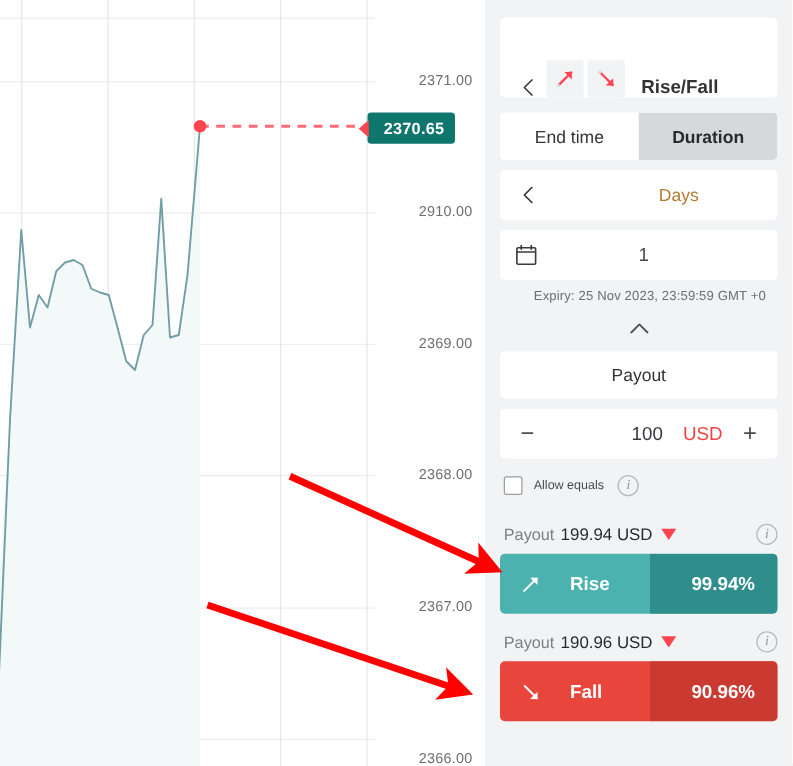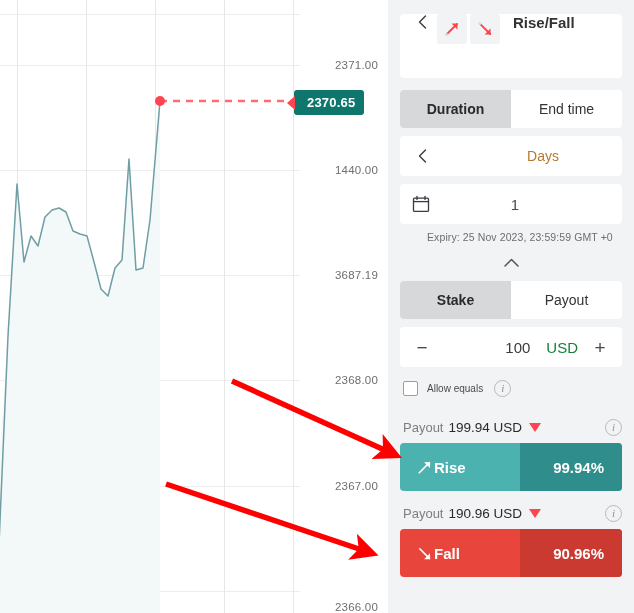--- a/index.html
+++ b/index.html
@@ -76,21 +76,21 @@
   .card {
     background: #ffffff;
     border-radius: 4px;
     width: 100%;
   }
 
   
   .trade-type {
     height: 64px;
     display: flex;
-    align-items: flex-start;
+    align-items: flex-end;
     padding: 0 8px 0 14px;
     gap: 3px;
     margin-bottom: 12px;
   }
   .chev-left {
     width: 16px; height: 16px;
     flex: none;
     margin-right: 4px;
     display: flex; align-items: center; justify-content: center;
   }
@@ -196,21 +196,21 @@
     width: 16px;
     text-align: center;
     flex: none;
   }
   .amount-val {
     flex: 1;
     text-align: right;
     padding-right: 16px;
     color: #3a3a40;
   }
-  .cur { flex: none; color: #15803d; margin-right: 14px; }
+  .cur { flex: none; color: #ef4444; margin-right: 14px; }
 
   .equals-row {
     display: flex;
     align-items: center;
     height: 34px;
     margin-top: 4px;
     padding-left: 3px;
     gap: 9px;
   }
   .checkbox {
@@ -271,21 +271,21 @@
     position: absolute;
     top: 0; bottom: 0;
     left: 54%;
     width: 28px;
     margin-left: -28px;
   }
   .btn-label {
     position: relative;
     display: flex;
     align-items: center;
-    gap: 1px;
+    gap: 23px;
     padding-left: 16px;
     font-size: 15px;
     font-weight: bold;
     z-index: 2;
     justify-content: space-between;
   }
   .btn-pct {
     position: relative;
     margin-left: auto;
     padding-right: 18px;
@@ -344,22 +344,22 @@
       <path clip-path="url(#plotclip)" fill="none" stroke="#6f9ea4" stroke-width="1.5" stroke-linejoin="round" stroke-linecap="round" d="M -4,613 L 8,336 L 17,184 L 24,262 L 31,236 L 38,246 L 45,217 L 52,210 L 59,208 L 66,212 L 73,231 L 80,234 L 87,236 L 94,262 L 101,289 L 108,296 L 115,268 L 122,260 L 129,159 L 136,270 L 143,268 L 150,220 L 160,101"></path>
 
       <line x1="160" y1="101" x2="296" y2="101" stroke="#ff6b74" stroke-width="2.4" stroke-dasharray="7 6"></line>
 
       <circle cx="160" cy="101" r="5" fill="#ff444f"></circle>
     </svg>
 
     <div class="price-badge">2370.65</div>
 
     <div class="y-label" style="top:65px">2371.00</div>
-    <div class="y-label" style="top:170px">1440.00</div>
-    <div class="y-label" style="top:275px">3687.19</div>
+    <div class="y-label" style="top:170px">2910.00</div>
+    <div class="y-label" style="top:275px">2369.00</div>
     <div class="y-label" style="top:380px">2368.00</div>
     <div class="y-label" style="top:486px">2367.00</div>
     <div class="y-label" style="top:607px">2366.00</div>
   </div>
 
   <div class="panel">
 
     <div class="card trade-type">
       <span class="chev-left">
         <svg width="9" height="14" viewBox="0 0 9 14">
@@ -378,22 +378,22 @@
           <path d="M3.8 3.6 L14.2 14" stroke="#ff444f" stroke-width="1.9" stroke-linecap="round"></path>
           <path d="M8.6 14.4 L14.7 14.6 L14.5 8.5 Z" fill="#ff444f"></path>
           <rect x="2.6" y="2.4" width="2.4" height="2.4" fill="#d8e5e5"></rect>
         </svg>
       </span>
       <span class="type-name">Rise/Fall</span>
     </div>
 
     <div>
       <div class="seg">
+        <div class="seg-btn">End time</div>
         <div class="seg-btn active">Duration</div>
-        <div class="seg-btn">End time</div>
       </div>
 
       <div class="card picker-row">
         <span class="chev-left">
           <svg width="9" height="14" viewBox="0 0 9 14">
               <path d="M7.5 1 L1.5 7 L7.5 13" fill="none" stroke="#3a3a40" stroke-width="1.4" stroke-linecap="round" stroke-linejoin="round"></path>
             </svg>
         </span>
         <span class="picker-label accent">Days</span>
       </div>
@@ -414,21 +414,20 @@
 
       <div class="collapse">
         <svg width="15" height="9" viewBox="0 0 15 9">
             <path d="M1 8 L7.5 1.5 L14 8" fill="none" stroke="#52525a" stroke-width="1.5" stroke-linecap="round" stroke-linejoin="round"></path>
           </svg>
       </div>
     </div>
 
     <div class="stake-wrap">
       <div class="seg">
-        <div class="seg-btn active">Stake</div>
         <div class="seg-btn">Payout</div>
       </div>
 
       <div class="card amount-row">
         <span class="pm">−</span>
         <span class="amount-val">100</span>
         <span class="cur">USD</span>
         <span class="pm">+</span>
       </div>
 

